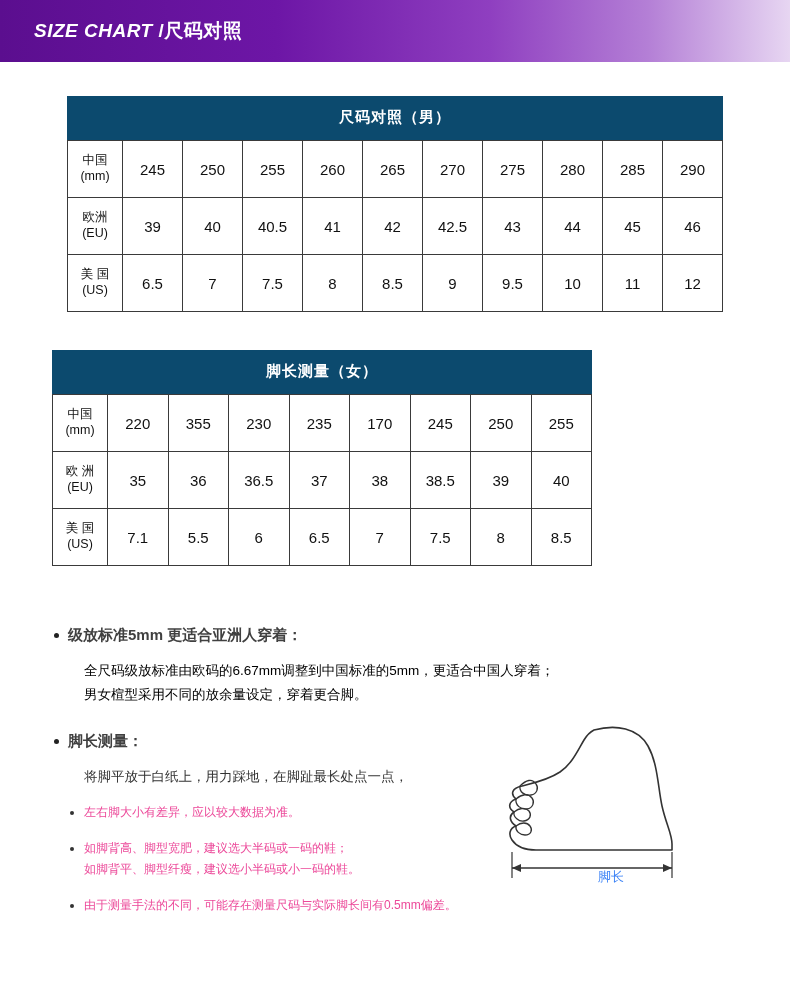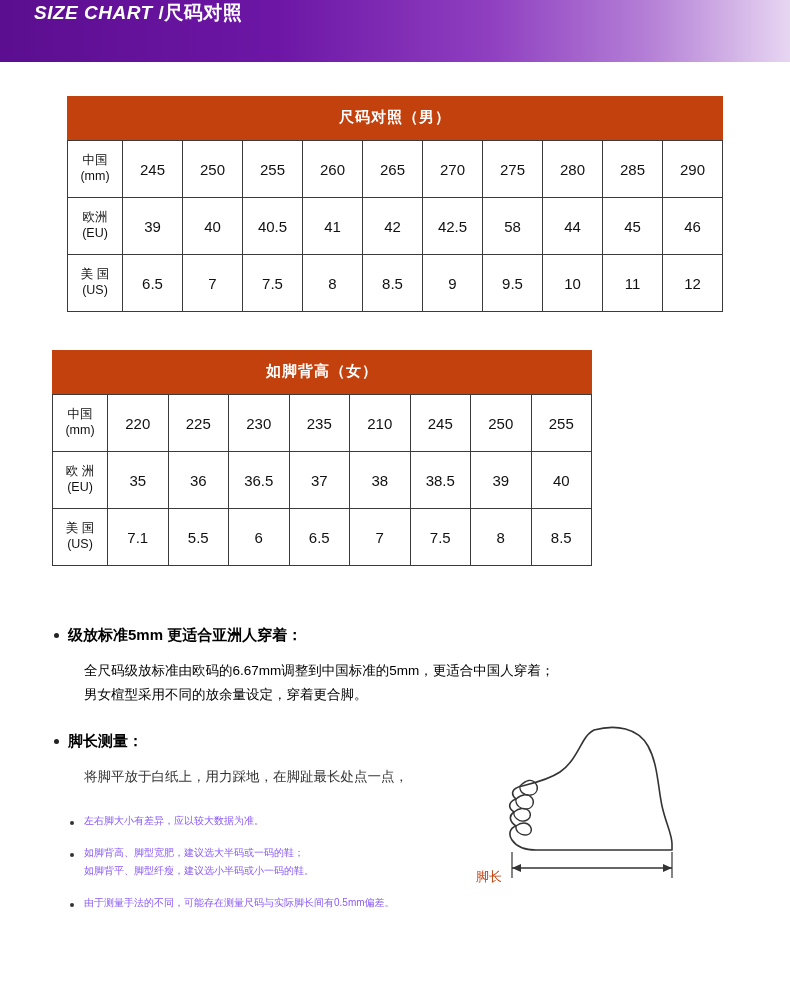--- a/index.html
+++ b/index.html
@@ -15,40 +15,40 @@
     position: relative;
     overflow: hidden;
   }
 
   
   .banner {
     width: 790px;
     height: 62px;
     background: linear-gradient(90deg, #5b0e8f 0%, #6d16a6 35%, #8f3fc0 62%, #b47fd6 82%, #e7d6f2 100%);
     display: flex;
-    align-items: flex-start;
+    align-items: center;
     box-sizing: border-box;
     padding-left: 34px;
   }
   .banner-title {
     color: #ffffff;
     font-size: 19px;
     font-weight: bold;
     letter-spacing: 0.5px;
   }
   .banner-title .en {
     font-style: italic;
     font-weight: bold;
   }
   table.size {
     border-collapse: collapse;
     table-layout: fixed;
   }
   table.size caption {
-    background: #c2410c;
+    background: #0c4a6e;
     color: #ffffff;
     font-size: 15px;
     font-weight: bold;
     padding: 12px 0 13px 0;
     letter-spacing: 1px;
   }
   table.size th, table.size td {
     border: 1px solid #3a3a3a;
     text-align: center;
     vertical-align: middle;
@@ -79,21 +79,21 @@
 
   
   .notes {
     margin-top: 60px;
     padding: 0 52px 0 52px;
     position: relative;
   }
   .note-head {
     font-size: 15px;
     font-weight: bold;
-    color: #000000;
+    color: #404040;
     margin: 0 0 14px 0;
     position: relative;
     padding-left: 16px;
   }
   .note-head::before {
     content: "";
     position: absolute;
     left: 2px;
     top: 7px;
     width: 5px;
@@ -102,62 +102,62 @@
     background: #222;
   }
   .note-body {
     font-size: 13.5px;
     line-height: 1.75;
     color: #000000;
     margin: 0 0 26px 0;
     padding-left: 32px;
   }
   .bullet-line {
-    font-size: 10px;
+    font-size: 12px;
     line-height: 1.8;
-    color: #8b5cf6;
+    color: #ec4899;
     position: relative;
     padding-left: 32px;
     margin-bottom: 14px;
   }
   .bullet-line::before {
     content: "";
     position: absolute;
     left: 18px;
     top: 9px;
     width: 4px;
     height: 4px;
     border-radius: 50%;
     background: #333;
   }
   .measure-body {
     font-size: 13.5px;
     line-height: 1.85;
     color: #333;
     padding-left: 32px;
-    margin: 0 0 22px 0;
+    margin: 0 0 12px 0;
     width: 400px;
   }
 
   
   .foot-diagram {
     position: absolute;
     right: 44px;
     top: 96px;
     width: 270px;
     height: 160px;
   }
   .foot-label {
     position: absolute;
     right: 44px;
     top: 242px;
     width: 270px;
-    text-align: left;
+    text-align: center;
     font-size: 13px;
-    color: #c2410c;
+    color: #3b82f6;
   }
 </style>
 </head>
 <body>
 
 <div class="banner">
   <div class="banner-title">
     <span class="en">SIZE CHART</span><span> /</span><span>尺码对照</span>
   </div>
 </div>
@@ -186,21 +186,21 @@
         <th class="rowhead">
           <span>欧洲</span><br>
           <span>(EU)</span>
         </th>
         <td>39</td>
         <td>40</td>
         <td>40.5</td>
         <td>41</td>
         <td>42</td>
         <td>42.5</td>
-        <td>58</td>
+        <td>43</td>
         <td>44</td>
         <td>45</td>
         <td>46</td>
       </tr>
       <tr>
         <th class="rowhead">
           <span>美 国</span><br>
           <span>(US)</span>
         </th>
         <td>6.5</td>
@@ -213,32 +213,32 @@
         <td>10</td>
         <td>11</td>
         <td>12</td>
       </tr>
     </tbody>
   </table>
 </div>
 
 <div class="women-block">
   <table class="size" id="women-table">
-    <caption>如脚背高（女）</caption>
+    <caption>脚长测量（女）</caption>
     <tbody>
       <tr>
         <th class="rowhead">
           <span>中国</span><br>
           <span>(mm)</span>
         </th>
         <td>220</td>
-        <td>225</td>
+        <td>355</td>
         <td>230</td>
         <td>235</td>
-        <td>210</td>
+        <td>170</td>
         <td>245</td>
         <td>250</td>
         <td>255</td>
       </tr>
       <tr>
         <th class="rowhead">
           <span>欧 洲</span><br>
           <span>(EU)</span>
         </th>
         <td>35</td>

